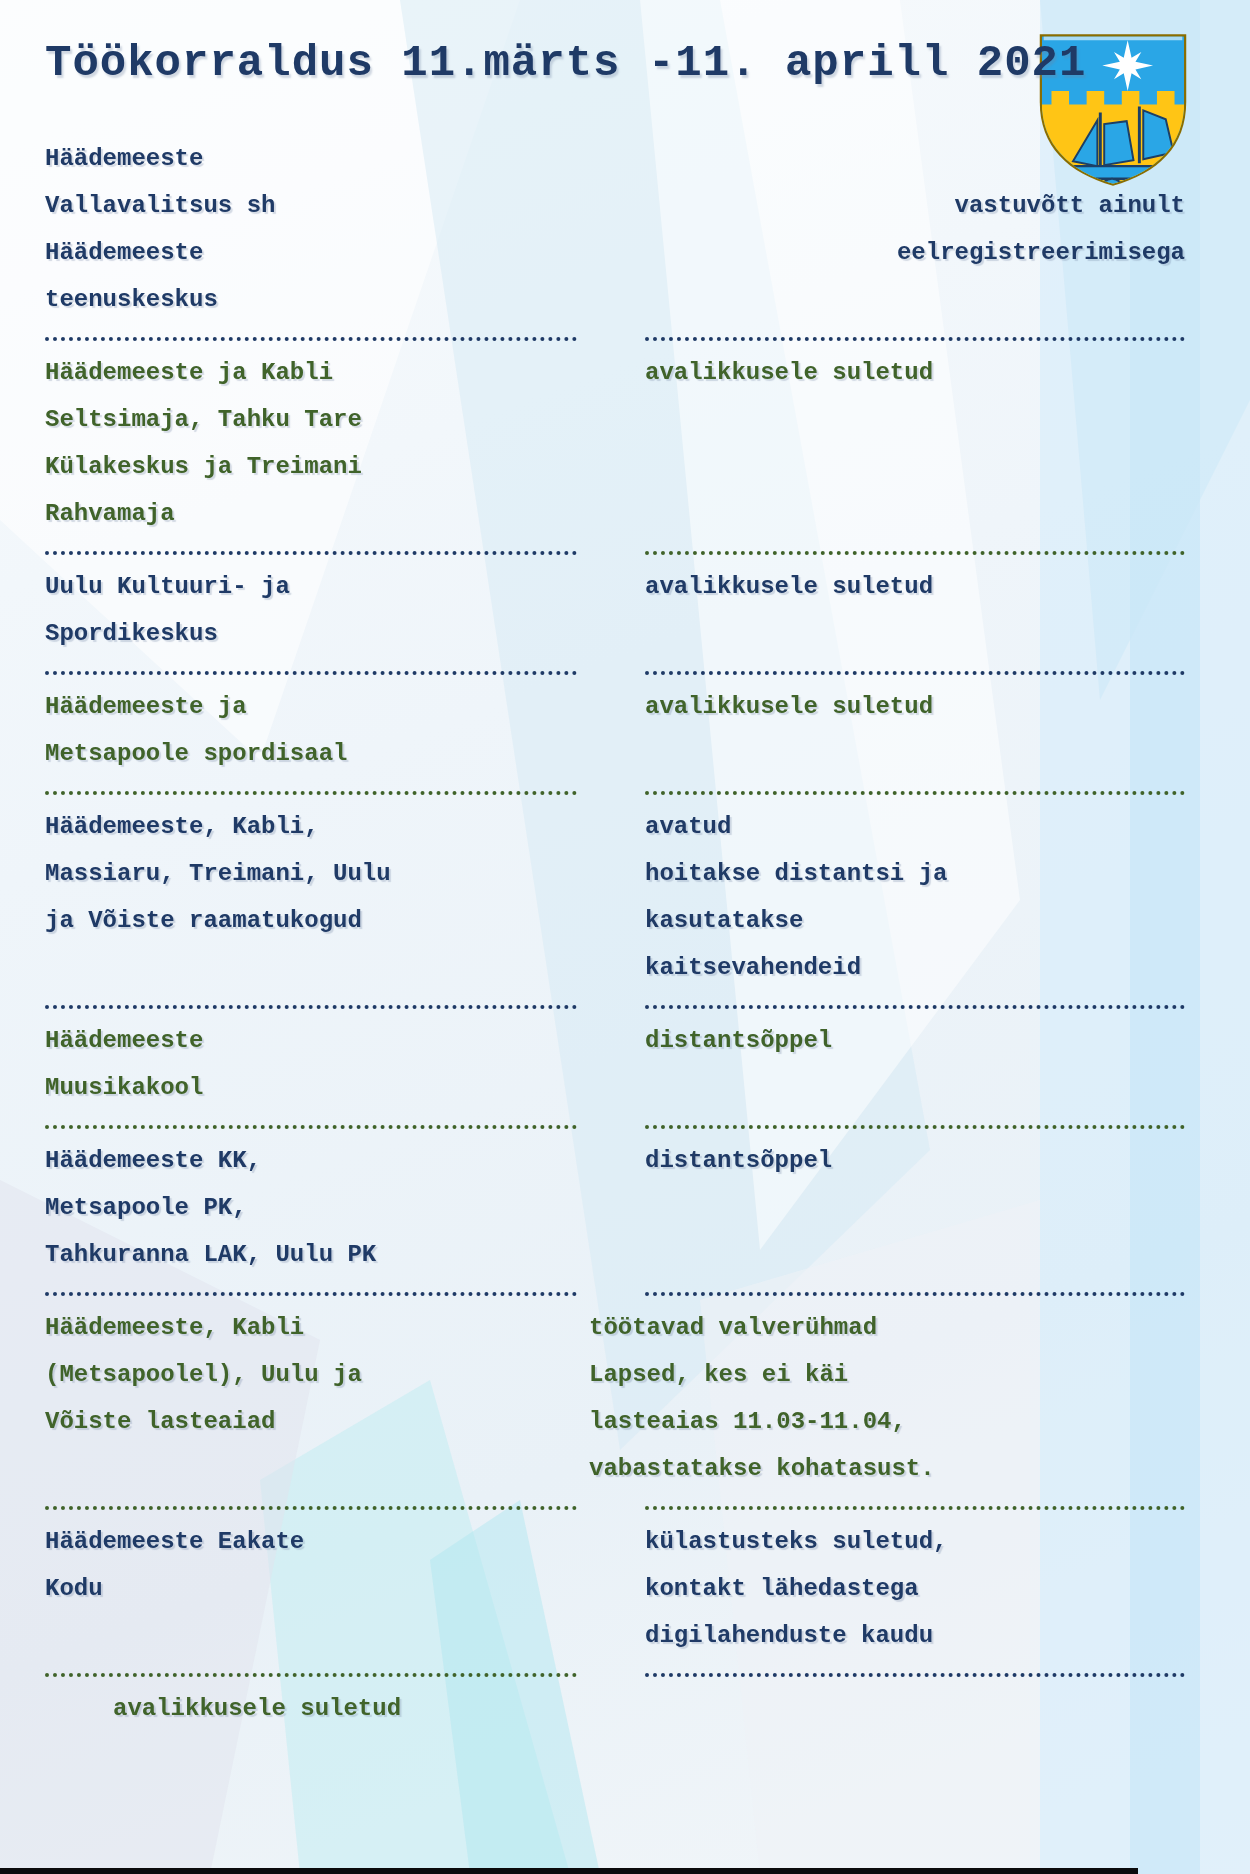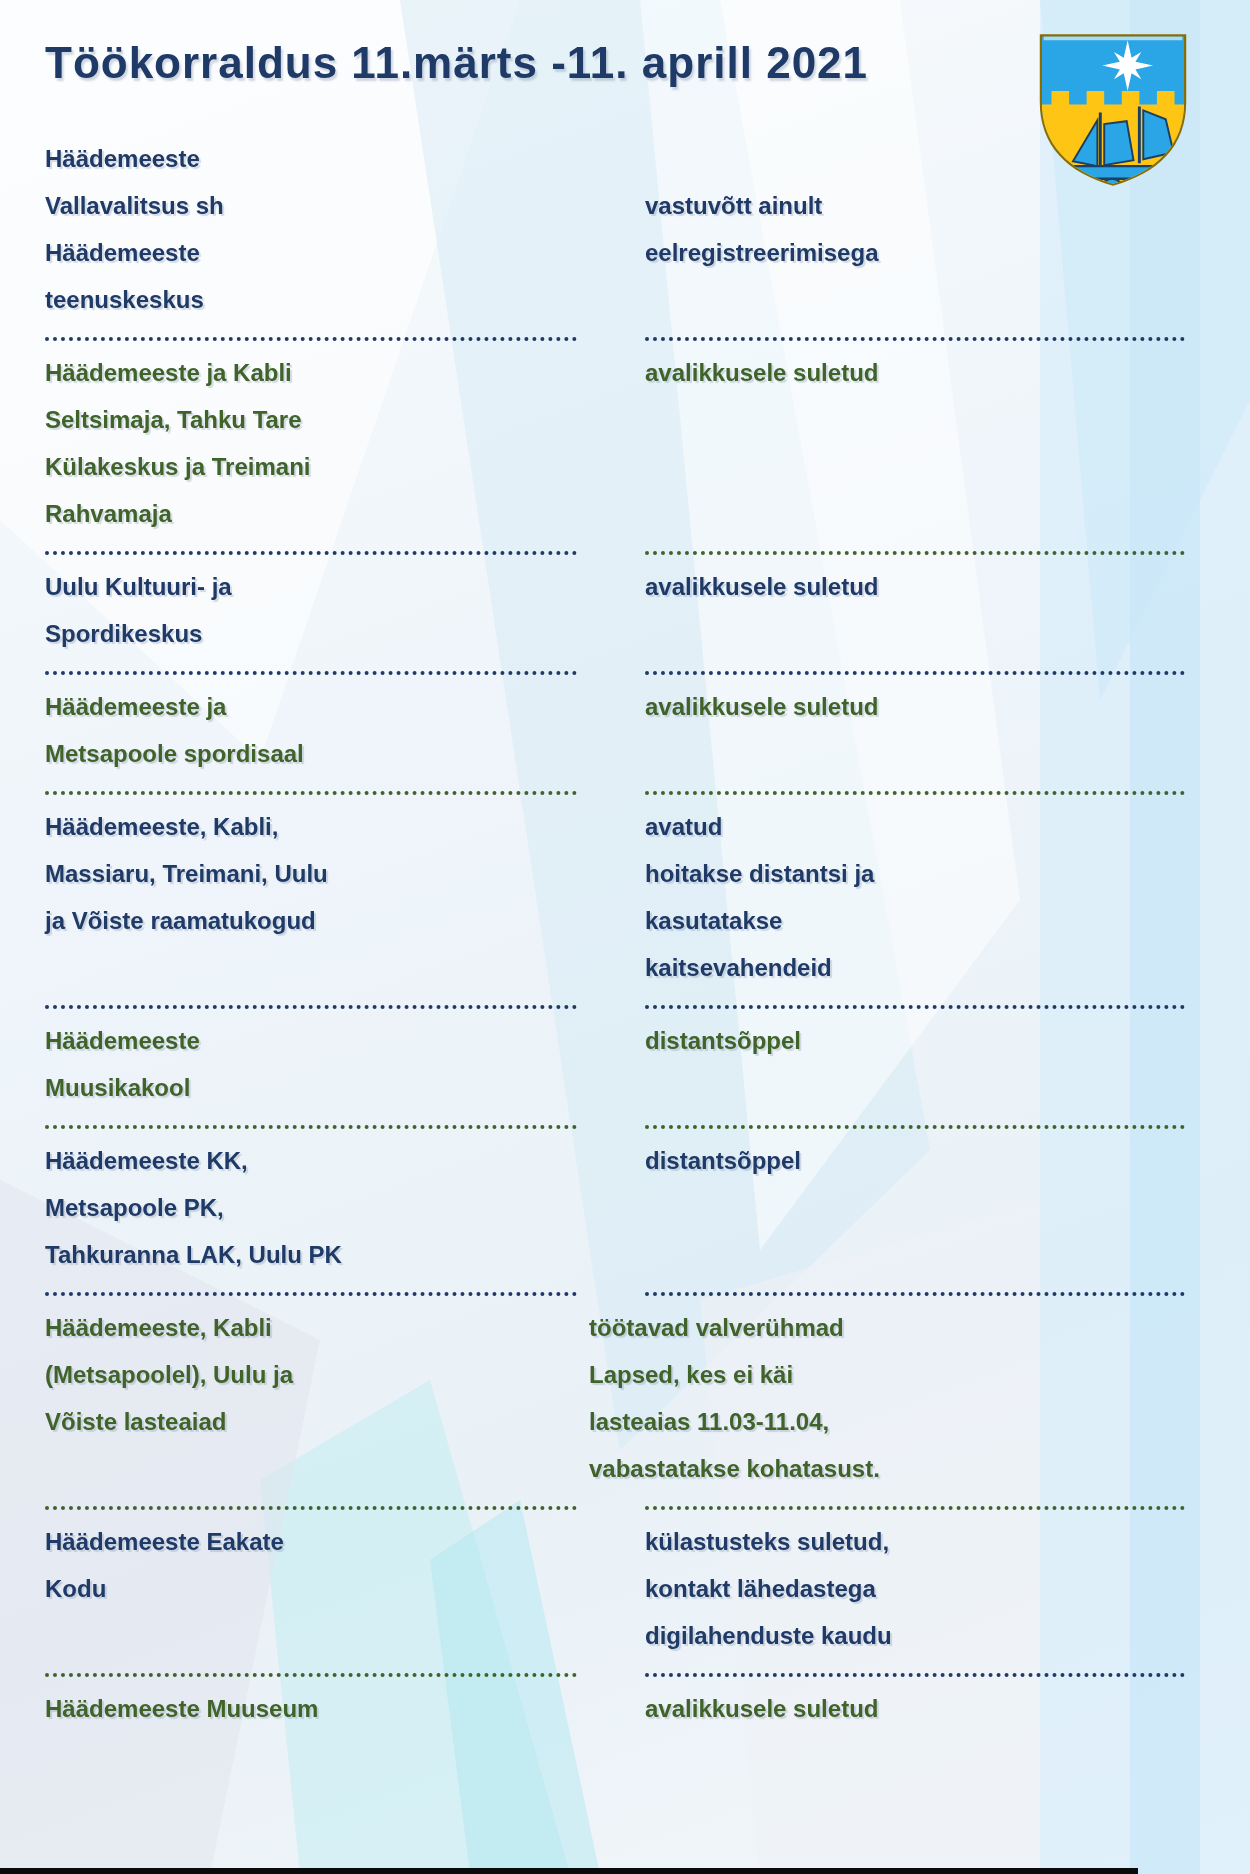--- a/index.html
+++ b/index.html
@@ -1,21 +1,21 @@
 <!DOCTYPE html>
 <html><head>
 <meta charset="utf-8">
 <style>
   html,body{margin:0;padding:0;background:#ffffff;}
   .page{
     position:relative;
     width:1250px;height:1874px;
     overflow:hidden;
     background:linear-gradient(160deg,#f8fbfd 0%,#eff5fa 38%,#e9f1f7 72%,#f2f6f9 100%);
-    font-family:Liberation Sans, sans-serif;
+    font-family:Liberation Mono, monospace;
     font-weight:bold;
   }
   .bg-svg{position:absolute;left:0;top:0;width:1250px;height:1874px;}
   .content{position:relative;padding:38px 45px 0 45px;}
   .title{
     font-size:44px;line-height:1.15;letter-spacing:1px;
     color:#1f3a66;margin:0 0 46px 0;
     text-shadow:2px 3px 2px rgba(110,130,160,.30);
   }
   .coat{position:absolute;left:1030px;top:28px;width:166px;height:162px;}
@@ -83,21 +83,21 @@
   <div class="content">
     <h1 class="title">Töökorraldus 11.märts -11. aprill 2021</h1>
 
     <div>
 
       <div class="row">
         <div class="cell left" style="color: rgb(31, 58, 102);">Häädemeeste
 Vallavalitsus sh
 Häädemeeste
 teenuskeskus</div>
-        <div class="cell right offset1" style="color: rgb(31, 58, 102);">vastuvõtt ainult
+        <div class="cell right offset1" style="color: rgb(31, 58, 102); text-align: right;">vastuvõtt ainult
 eelregistreerimisega</div>
       </div>
       <div class="seprow">
         <div class="sep left" style="border-top-color: rgb(31, 58, 102);"></div>
         <div class="sep right" style="border-top-color: rgb(31, 58, 102);"></div>
       </div>
 
       <div class="row">
         <div class="cell left" style="color: rgb(64, 99, 42);">Häädemeeste ja Kabli
 Seltsimaja, Tahku Tare
@@ -185,21 +185,20 @@
         <div class="cell right" style="color: rgb(31, 58, 102);">külastusteks suletud,
 kontakt lähedastega
 digilahenduste kaudu</div>
       </div>
       <div class="seprow">
         <div class="sep left" style="border-top-color: rgb(64, 99, 42);"></div>
         <div class="sep right" style="border-top-color: rgb(31, 58, 102);"></div>
       </div>
 
       <div class="row">
-        <div class="cell left" style="color: rgb(64, 99, 42);">Häädemeeste Muuseum</div>
         <div class="cell right" style="color: rgb(64, 99, 42);">avalikkusele suletud</div>
       </div>
 
     </div>
   </div>
 
   <div class="bottom-bar"></div>
 </div>
 
 </body></html>

